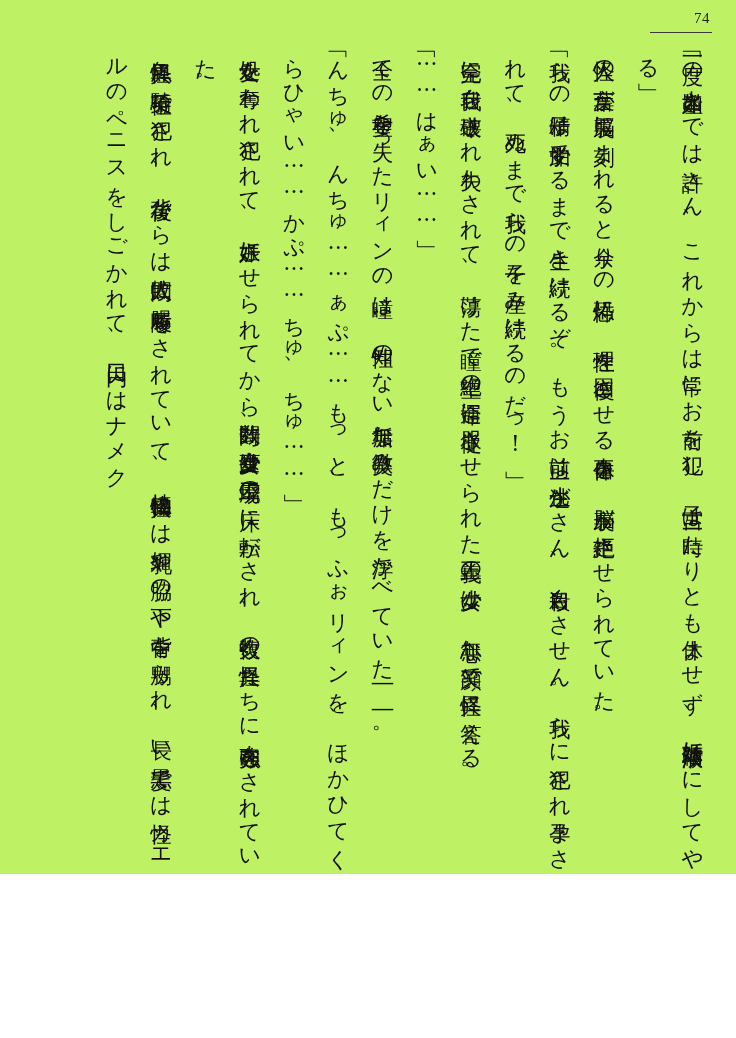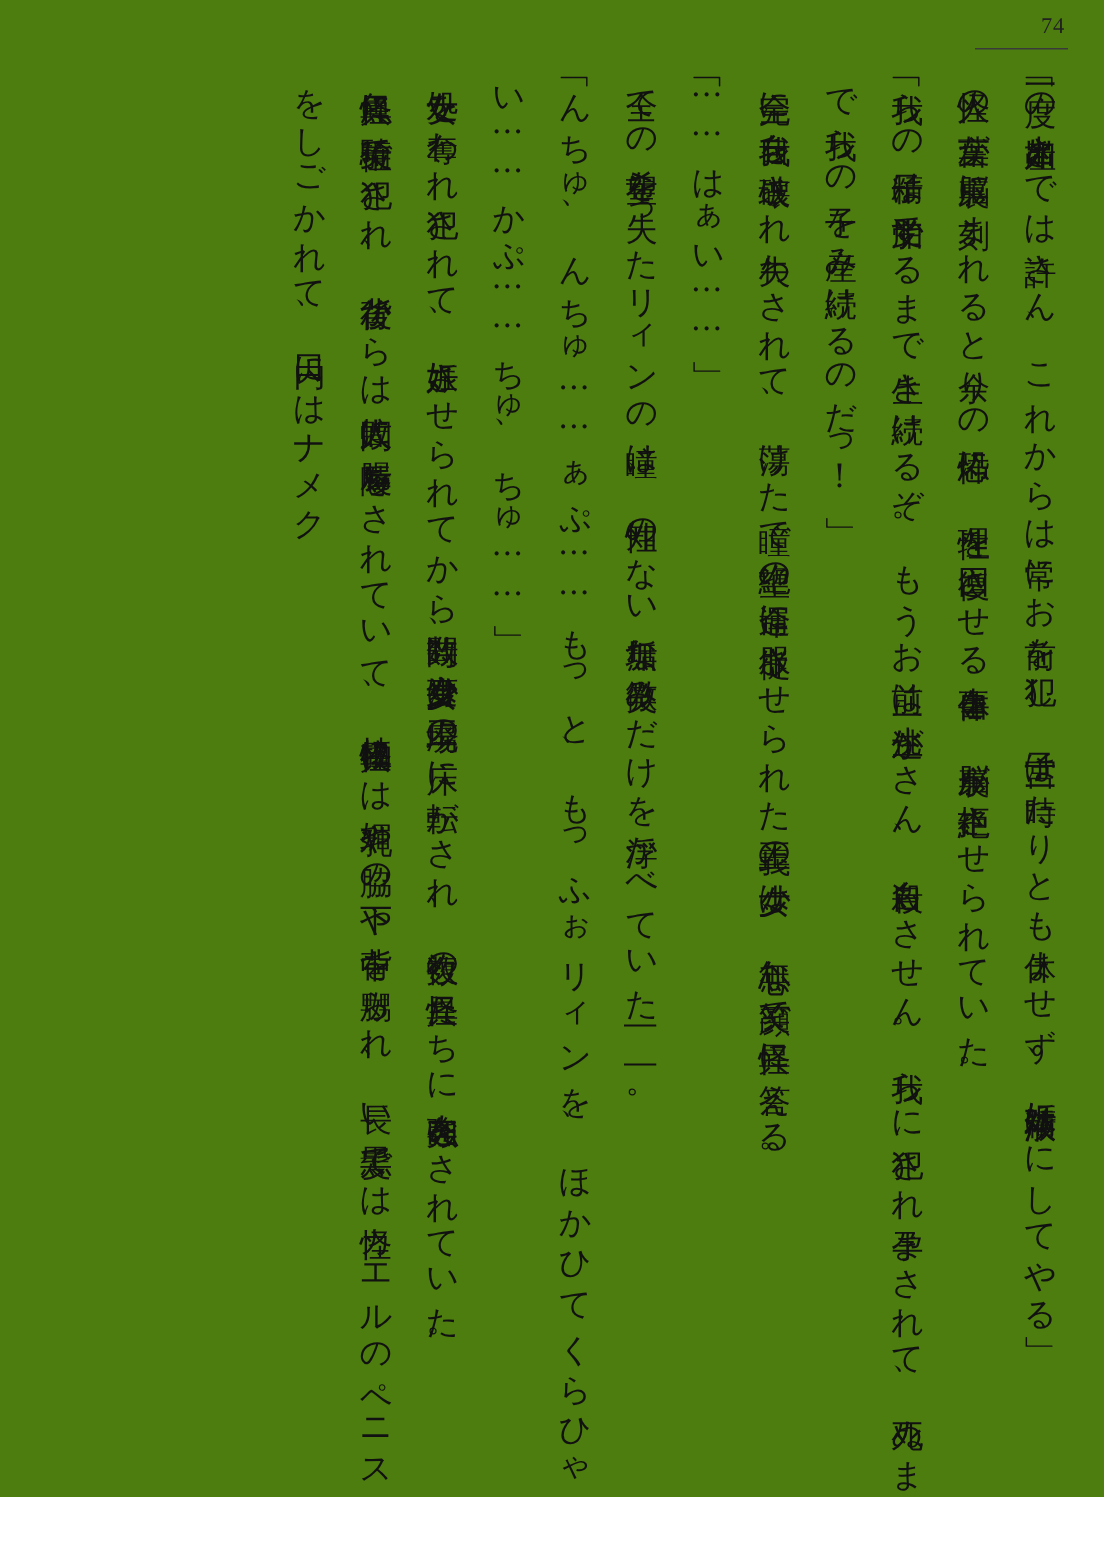--- a/index.html
+++ b/index.html
@@ -6,22 +6,22 @@
     margin: 0;
     padding: 0;
     background: #ffffff;
   }
   body {
     font-family: "Liberation Serif", serif;
   }
   .page {
     position: relative;
     width: 736px;
-    height: 998px;
-    background: #4d7c0f;
+    height: 874px;
+    background: #bef264;
     overflow: hidden;
     box-sizing: border-box;
   }
   .page-number {
     position: absolute;
     top: 10px;
     right: 26px;
     font-size: 15px;
     color: #222;
     font-family: "Liberation Serif", serif;

